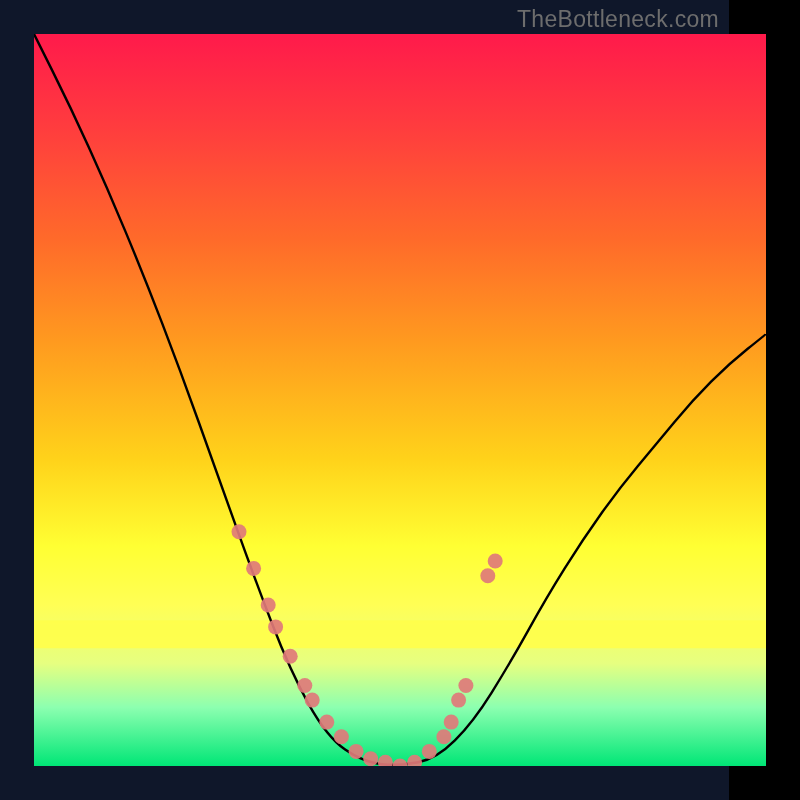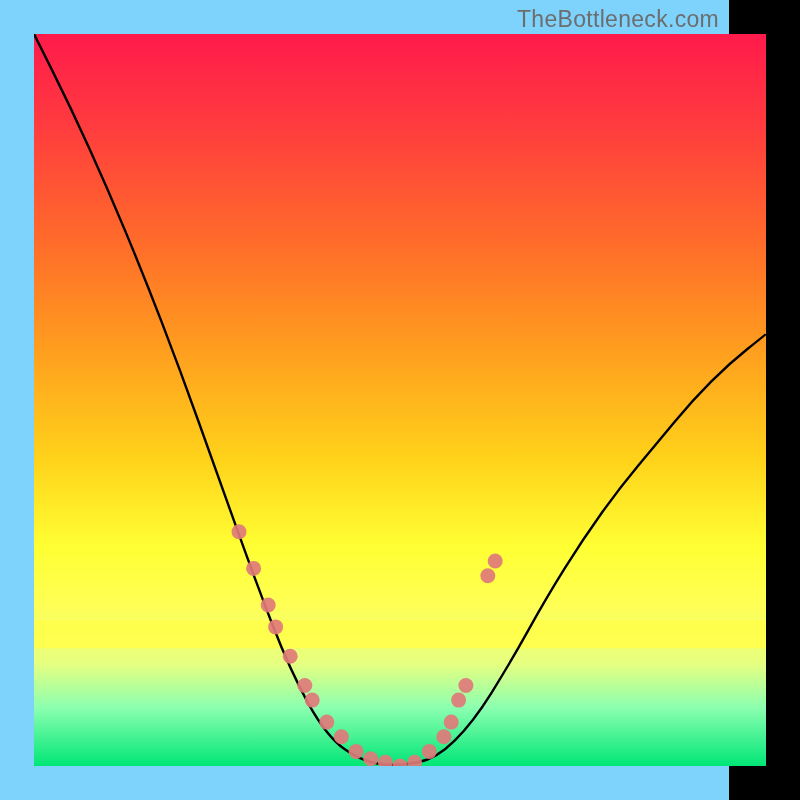--- a/index.html
+++ b/index.html
@@ -8,21 +8,21 @@
     width: 800px;
     height: 800px;
     background: #000;
     font-family: Arial, Helvetica, sans-serif;
     overflow: hidden;
   }
   .frame {
     position: relative;
     width: 729px;
     height: 800px;
-    background: #7dd3fc;
+    background: #0f172a;
   }
   .plot {
     position: absolute;
     left: 34px;
     top: 34px;
     width: 732px;
     height: 732px;
     background: linear-gradient(
       to bottom,
       #ff1a4b 0%,

